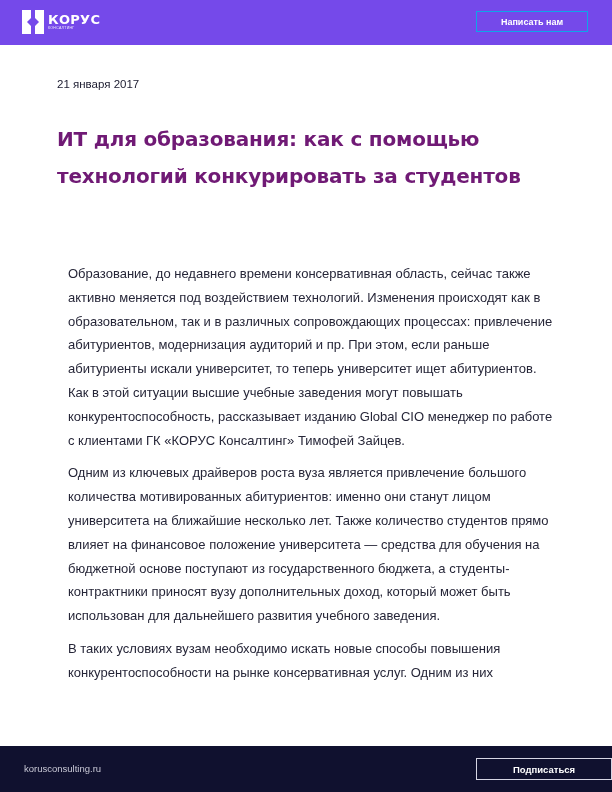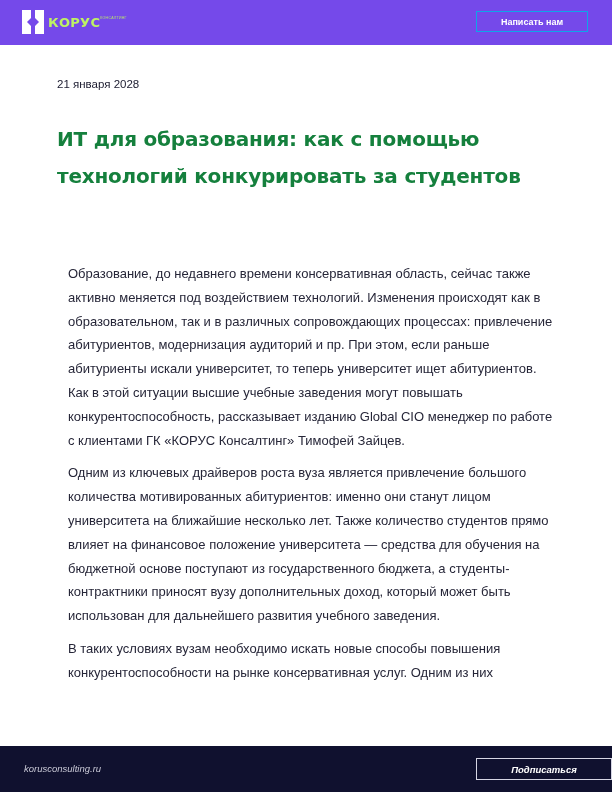--- a/index.html
+++ b/index.html
@@ -48,22 +48,22 @@
     }
     .logo-mark .notch2 {
       position: absolute; left: 13px; top: 8px; width: 0; height: 0;
       border-top: 4px solid transparent;
       border-bottom: 4px solid transparent;
       border-left: 4px solid #7549ea;
     }
     .logo-text {
       margin-left: 4px;
       display: flex;
-      flex-direction: row;
-      color: #bef264;
+      flex-direction: column;
+      color: #ffffff;
     }
     .logo-name {
       font-family: "DejaVu Sans", sans-serif;
       font-size: 13px;
       font-weight: bold;
       line-height: 13px;
       letter-spacing: 0.3px;
     }
     .logo-sub {
       font-size: 3.5px;
@@ -98,21 +98,21 @@
     .title {
       position: absolute;
       left: 57px;
       top: 121px;
       width: 500px;
       margin: 0;
       font-family: "DejaVu Sans", sans-serif;
       font-size: 20px;
       font-weight: bold;
       line-height: 37px;
-      color: #15803d;
+      color: #701a75;
       letter-spacing: -0.2px;
     }
     .article {
       position: absolute;
       left: 57px;
       top: 262px;
       width: 500px;
     }
     .article p {
       margin: 0 0 9px 11px;
@@ -120,21 +120,20 @@
       line-height: 23.8px;
       color: #262638;
     }
     .footer {
       position: absolute;
       left: 0;
       top: 746px;
       width: 612px;
       height: 46px;
       background: #10112f;
-      font-style: italic;
     }
     .footer-site {
       position: absolute;
       left: 24px;
       top: 17px;
       font-size: 9.5px;
       color: #c9c9d6;
     }
     .telegram {
       position: absolute;
@@ -182,21 +181,21 @@
     </div>
     <div class="logo-text">
       <span class="logo-name">КОРУС</span>
       <span class="logo-sub">КОНСАЛТИНГ</span>
     </div>
   </div>
   <div class="header-btn">Написать нам</div>
 </header>
 
 <main>
-  <div class="date">21 января 2028</div>
+  <div class="date">21 января 2017</div>
   <h1 class="title">ИТ для образования: как с помощью технологий конкурировать за студентов</h1>
   <div class="article">
     <p>Образование, до недавнего времени консервативная область, сейчас также активно меняется под воздействием технологий. Изменения происходят как в образовательном, так и в различных сопровождающих процессах: привлечение абитуриентов, модернизация аудиторий и пр. При этом, если раньше абитуриенты искали университет, то теперь университет ищет абитуриентов. Как в этой ситуации высшие учебные заведения могут повышать конкурентоспособность, рассказывает изданию Global CIO менеджер по работе с клиентами ГК «КОРУС Консалтинг» Тимофей Зайцев.</p>
     <p>Одним из ключевых драйверов роста вуза является привлечение большого количества мотивированных абитуриентов: именно они станут лицом университета на ближайшие несколько лет. Также количество студентов прямо влияет на финансовое положение университета — средства для обучения на бюджетной основе поступают из государственного бюджета, а студенты-контрактники приносят вузу дополнительных доход, который может быть использован для дальнейшего развития учебного заведения.</p>
     <p>В таких условиях вузам необходимо искать новые способы повышения конкурентоспособности на рынке консервативная услуг. Одним из них</p>
   </div>
 </main>
 
 <footer class="footer">
   <div class="footer-site">korusconsulting.ru</div>

